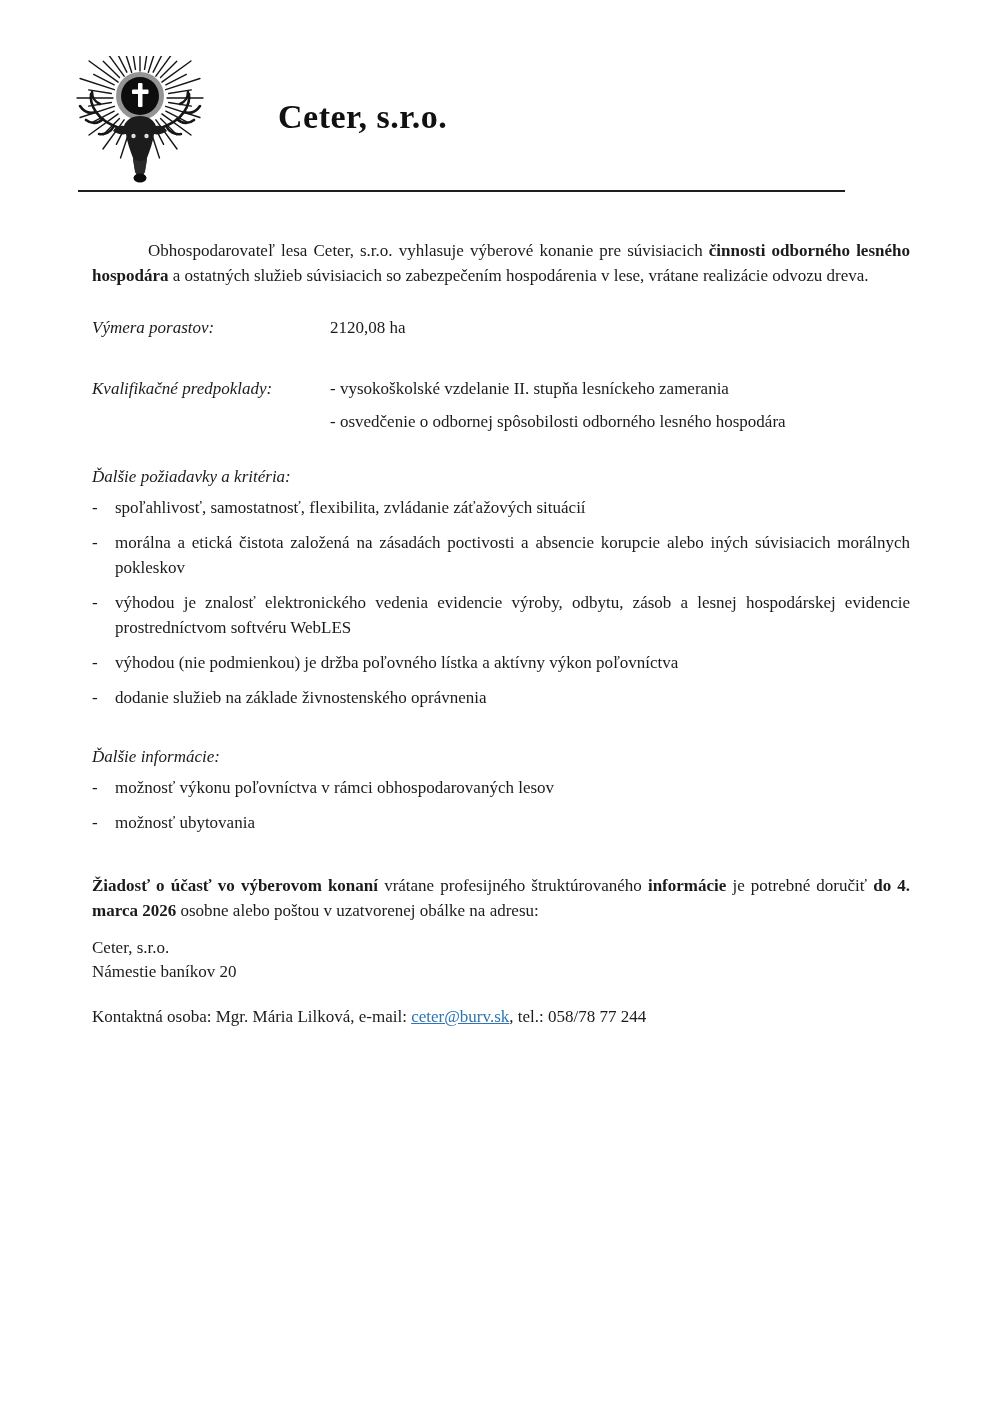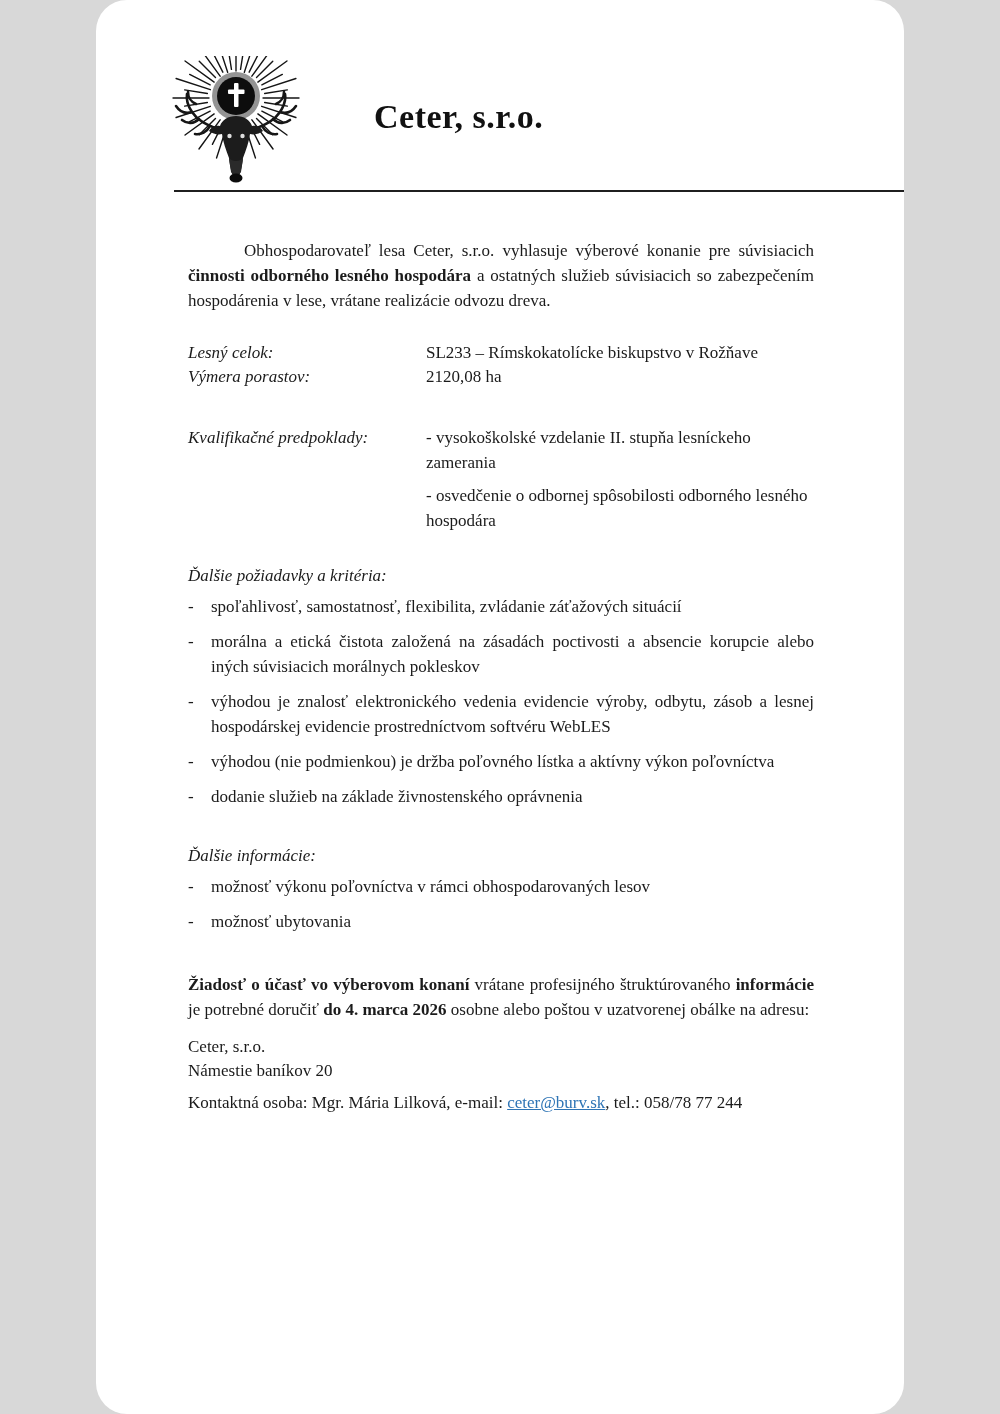--- a/index.html
+++ b/index.html
@@ -1,29 +1,28 @@
 <!DOCTYPE html>
 <html><head>
 <meta charset="utf-8">
 <style>
   html, body { margin: 0; padding: 0; background: #d8d8d8; }
   .page {
     position: relative;
-    width: 808px;
+    width: 1000px;
     height: 1414px;
     margin: 0 auto;
     background: #ffffff;
     font-family: "Liberation Serif", "DejaVu Serif", serif;
     font-size: 17px;
     line-height: 25px;
     color: #1b1b1b;
     overflow: hidden;
     box-sizing: border-box;
     padding: 56px 90px 0 92px;
-    border-radius: 31px;
   }
   
   .letterhead {
     display: flex;
     align-items: center;
     margin-left: -22px;
     height: 140px;
   }
   .logo-box { width: 140px; height: 140px; flex: 0 0 auto; }
   .company-title {
@@ -65,21 +64,21 @@
   .dash-list { margin-top: 6px; }
   .dash-item { display: flex; margin-bottom: 10px; }
   .dash-item .dash { width: 23px; flex: 0 0 auto; }
   .dash-item .itext { flex: 1; text-align: justify; }
 
   .info-heading { margin-top: 34px; }
 
   .apply-para { margin-top: 38px; text-align: justify; }
 
   .address-block { margin-top: 13px; line-height: 24px; }
-  .contact-line { margin-top: 7px; }
+  .contact-line { margin-top: 20px; }
   .email-link { color: #2E74B5; text-decoration: underline; cursor: pointer; }
 </style>
 </head>
 <body>
 
 <div class="page">
 
   <div class="letterhead">
     <div class="logo-box">
       <svg viewBox="0 0 140 140" width="140" height="140">
@@ -157,24 +156,20 @@
   </div>
 
   <div class="header-rule"></div>
 
   <p class="para intro-para">
     <span>Obhospodarovateľ lesa Ceter, s.r.o. vyhlasuje výberové konanie pre súvisiacich </span><span class="b">činnosti odborného lesného hospodára</span><span> a ostatných služieb súvisiacich so zabezpečením hospodárenia v lese, vrátane realizácie odvozu dreva.</span>
   </p>
 
   <div class="ident-section">
     <div class="label-row">
-      <span class="label-col italic">Lesný celok:</span>
-      <span class="value-col">SL233 – Rímskokatolícke biskupstvo v Rožňave</span>
-    </div>
-    <div class="label-row">
       <span class="label-col italic">Výmera porastov:</span>
       <span class="value-col">2120,08 ha</span>
     </div>
   </div>
 
   <div class="qual-section">
     <div class="label-row">
       <span class="label-col italic">Kvalifikačné predpoklady:</span>
       <span class="value-col">- vysokoškolské vzdelanie II. stupňa lesníckeho zamerania</span>
     </div>

